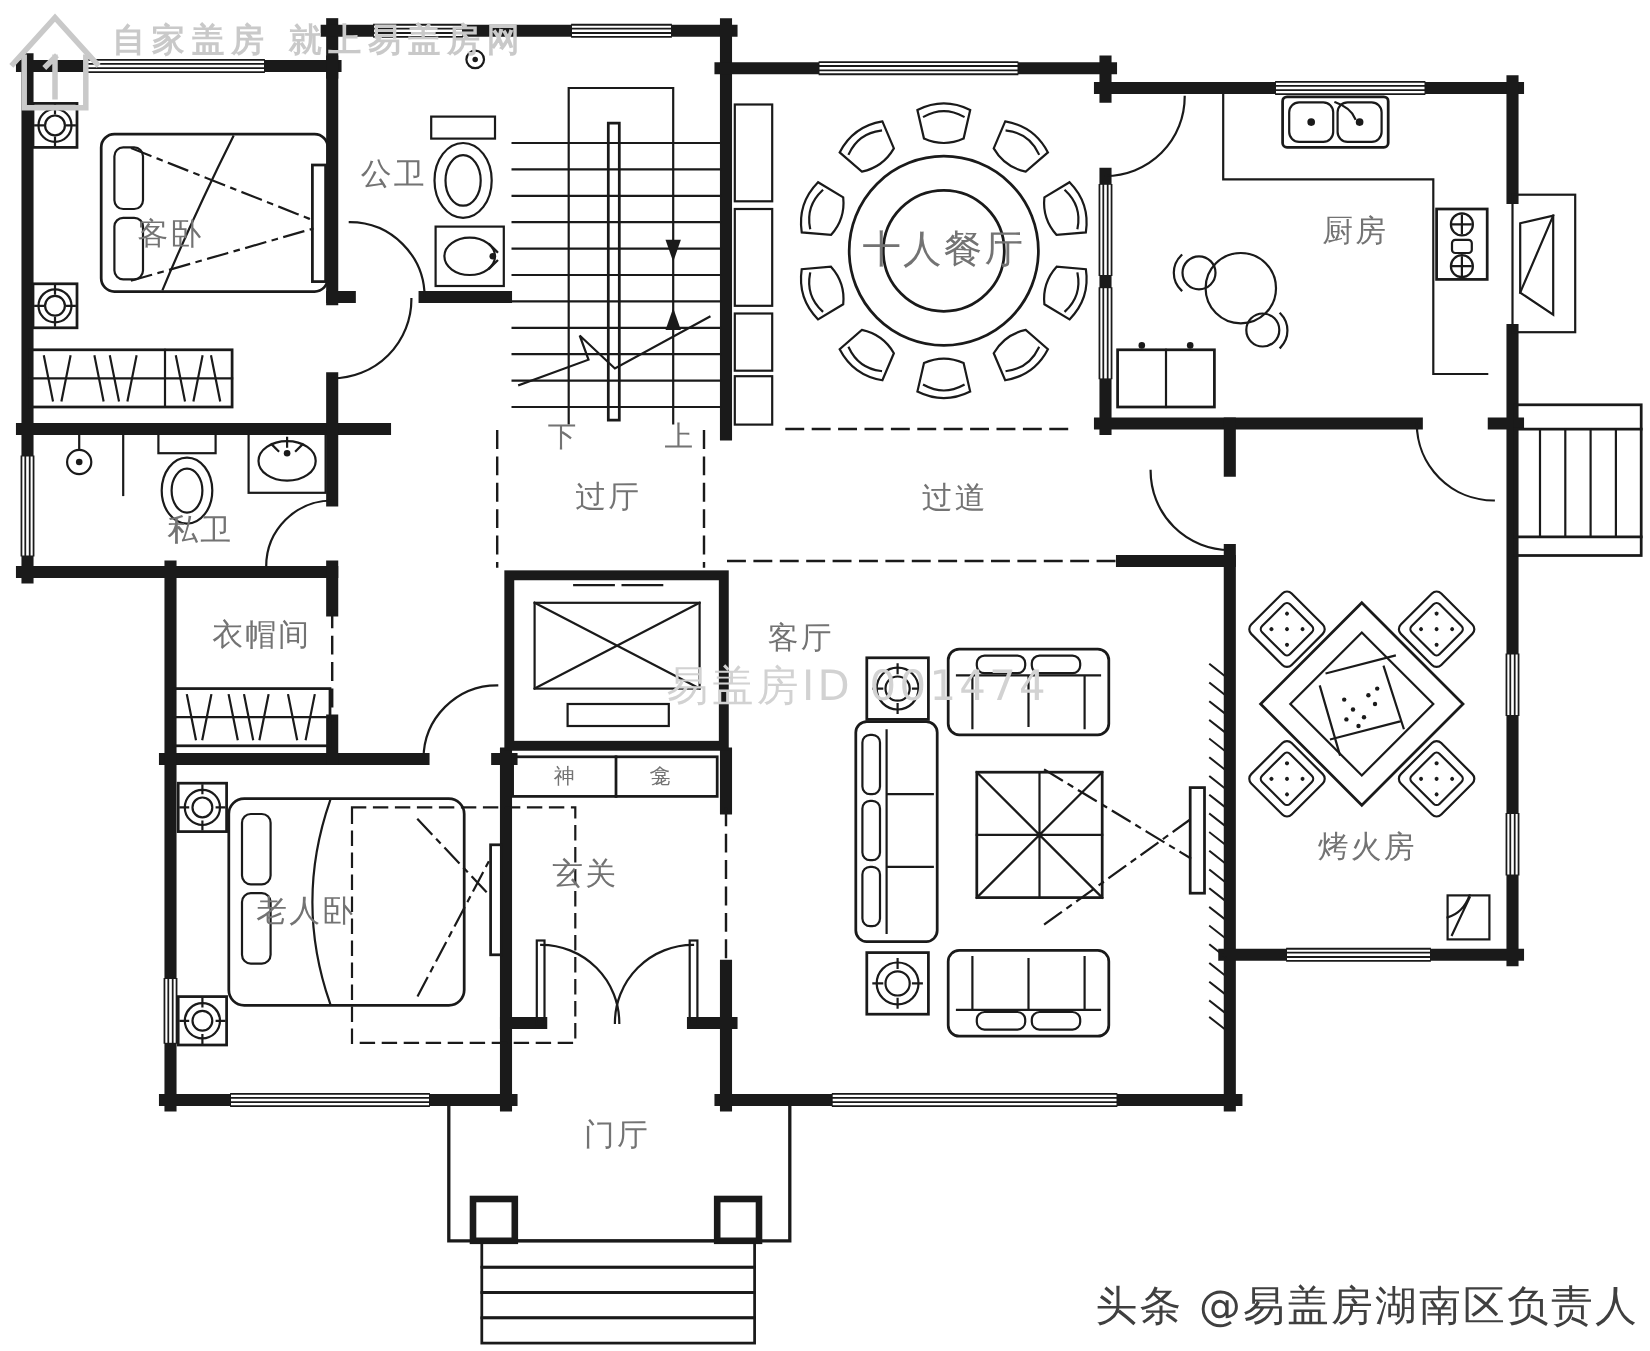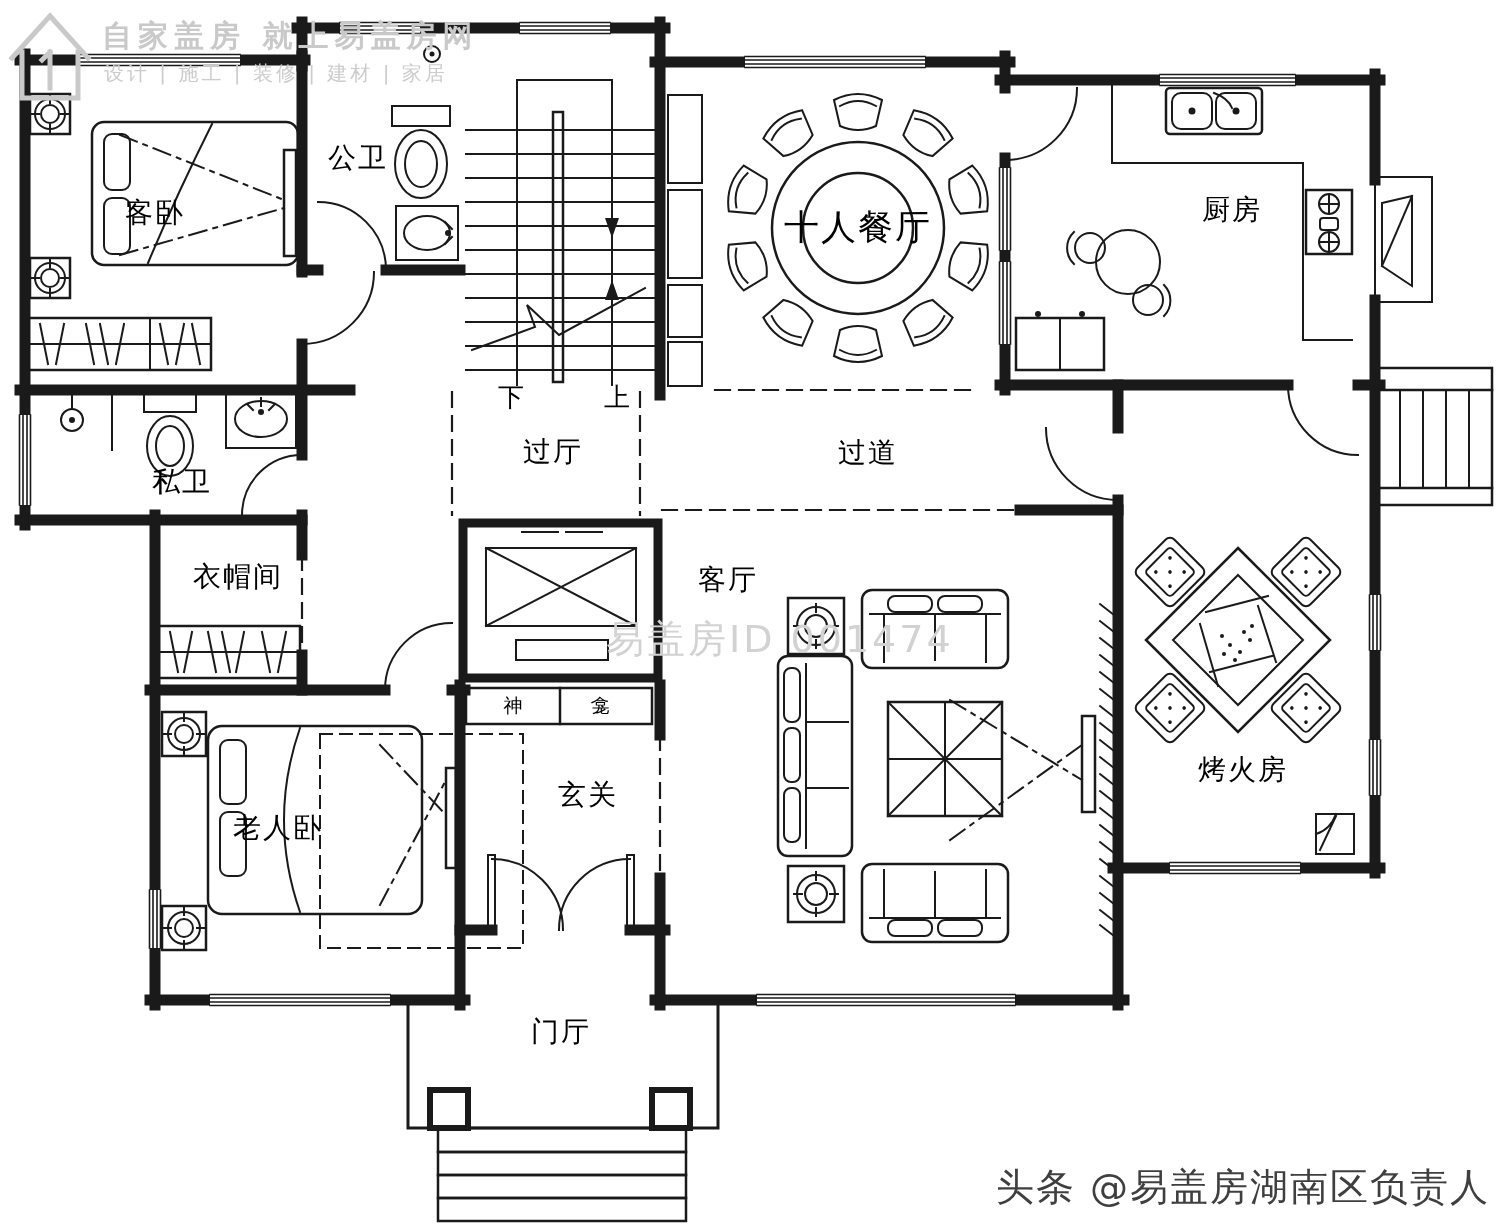--- a/index.html
+++ b/index.html
@@ -1,28 +1,28 @@
 <!DOCTYPE html>
 <html><head>
 <meta charset="utf-8">
 <style>
   html,body{margin:0;padding:0;background:#fff;}
   #canvas{position:relative;width:1496px;height:1228px;background:#ffffff;overflow:hidden;
           font-family:"DejaVu Sans",sans-serif;}
   #plan-svg{position:absolute;left:0;top:0;}
-  .lbl{position:absolute;transform:translate(-50%,-50%);color:#000000;font-size:28px;
+  .lbl{position:absolute;transform:translate(-50%,-50%);color:#737373;font-size:28px;
        white-space:nowrap;letter-spacing:2px;}
   .lbl.shrine{font-size:19px;letter-spacing:0;}
   .lbl.stairtxt{font-size:26px;}
   .wm-brand1{position:absolute;left:102px;top:16px;font-size:30px;color:#c9c9c9;
              letter-spacing:6px;font-weight:bold;}
   .wm-brand2{position:absolute;left:104px;top:60px;font-size:20px;color:#cccccc;
              letter-spacing:3px;}
   .wm-center{position:absolute;left:606px;top:598px;font-size:38px;color:#d2d2d2;
-             letter-spacing:3px;margin-top:16px;}
+             letter-spacing:3px;}
   .footer-credit{position:absolute;left:996px;top:1162px;font-size:38px;color:#3f3f3f;
              font-weight:normal;letter-spacing:2px;}
 </style>
 </head>
 <body>
 
 <div id="canvas">
 
 <svg id="plan-svg" width="1500" height="1228" viewBox="0 0 1500 1228" fill="none" stroke="#1a1a1a" stroke-linecap="square">
 
@@ -410,35 +410,34 @@
   </g>
 
   <g stroke="#c9c9c9" stroke-width="5">
     <path d="M12,58 L50,16 L88,58"></path>
     <path d="M22,52 L22,98 M78,52 L78,98 M22,98 L78,98"></path>
     <path d="M50,52 L50,88 M42,60 L50,52"></path>
   </g>
 </svg>
 
 <div class="wm-brand1">自家盖房 就上易盖房网</div>
-<div class="wm-brand2">设计 | 施工 | 装修 | 建材 | 家居</div>
 <div class="wm-center">易盖房ID 001474</div>
 <div class="footer-credit">头条 @易盖房湖南区负责人</div>
 
 <div class="lbl" style="left:155px;top:213px">客卧</div>
 <div class="lbl" style="left:358px;top:158px">公卫</div>
 <div class="lbl stairtxt" style="left:512px;top:397px">下</div>
 <div class="lbl stairtxt" style="left:618px;top:397px">上</div>
 <div class="lbl" style="left:553px;top:452px">过厅</div>
 <div class="lbl" style="left:858px;top:227px;font-size:35px">十人餐厅</div>
 <div class="lbl" style="left:1232px;top:210px">厨房</div>
 <div class="lbl" style="left:182px;top:482px">私卫</div>
 <div class="lbl" style="left:238px;top:577px">衣帽间</div>
 <div class="lbl" style="left:868px;top:453px">过道</div>
 <div class="lbl" style="left:728px;top:580px">客厅</div>
 <div class="lbl" style="left:1243px;top:770px">烤火房</div>
 <div class="lbl" style="left:278px;top:828px">老人卧</div>
-<div class="lbl" style="left:588px;top:795px">玄关</div>
+<div class="lbl" style="left:532px;top:795px">玄关</div>
 <div class="lbl shrine" style="left:513px;top:706px">神</div>
 <div class="lbl shrine" style="left:600px;top:706px">龛</div>
 <div class="lbl" style="left:561px;top:1032px">门厅</div>
 
 </div>
 
 </body></html>

